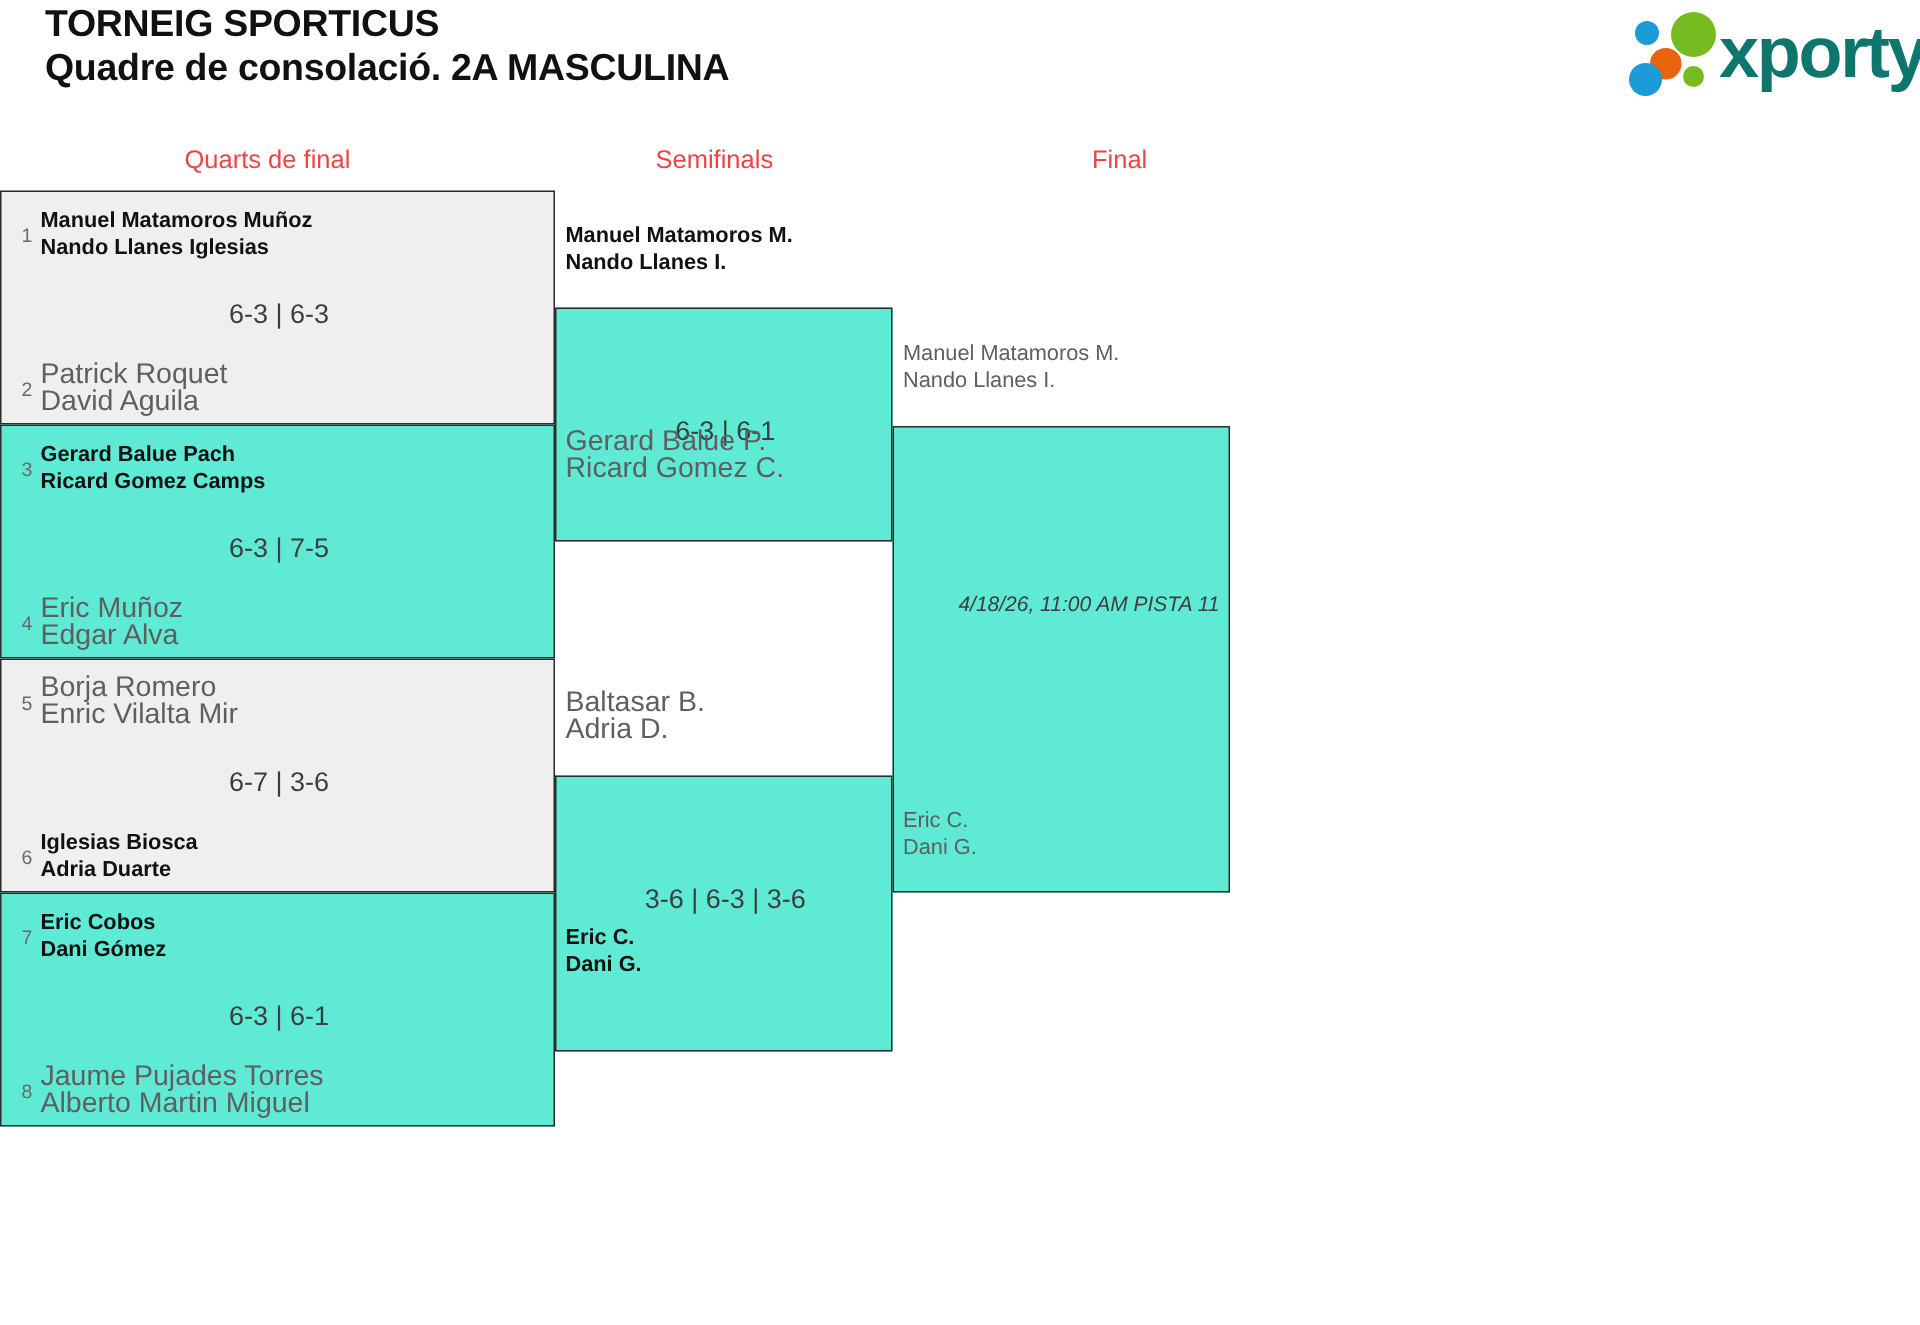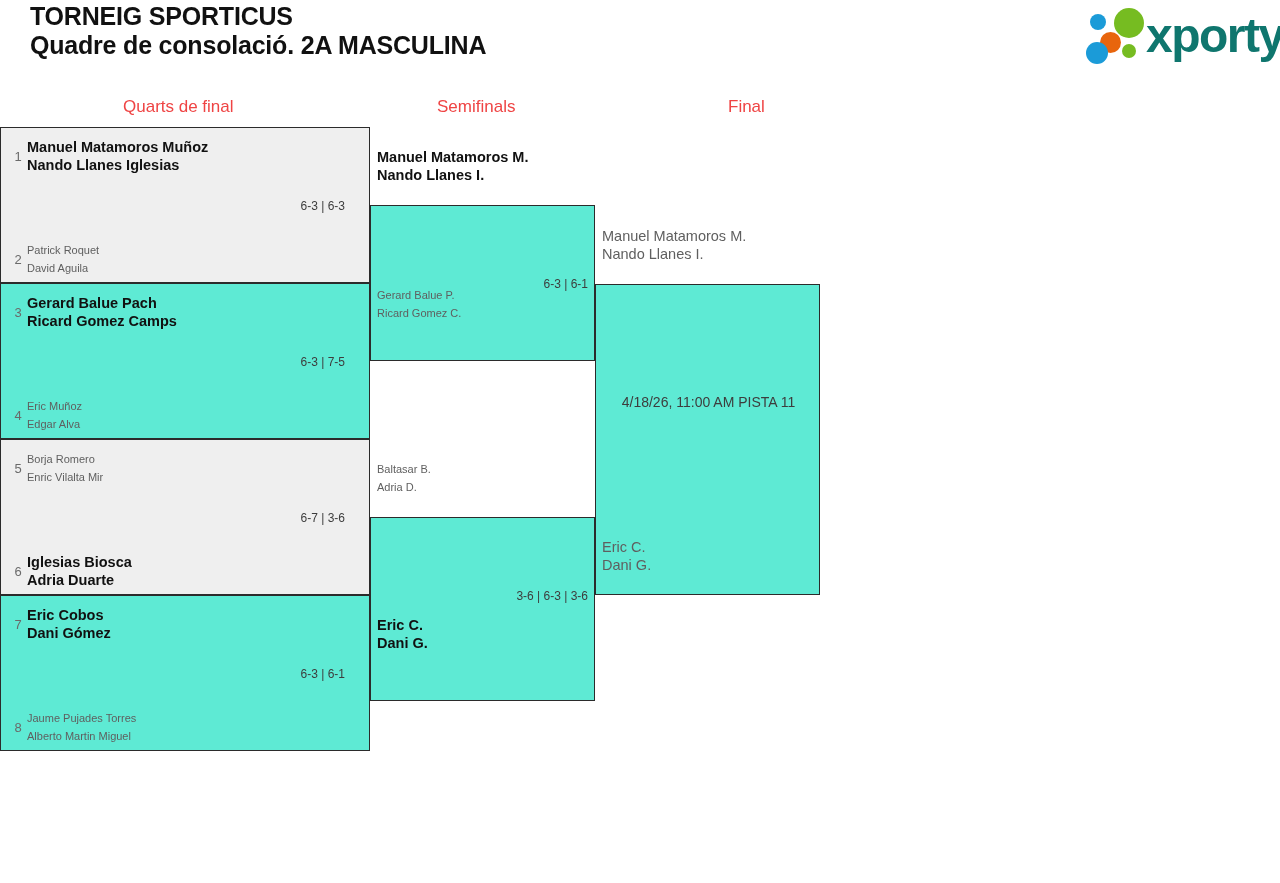--- a/index.html
+++ b/index.html
@@ -97,36 +97,37 @@
     color: #6a6a6a;
     line-height: 15px;
   }
   .names {
     display: flex;
     flex-direction: column;
     line-height: 18px;
   }
   .names span { display: block; }
   .winner .names { color: #111111; font-weight: 700; font-size: 14.5px; }
-  .loser  .names { color: #5f5f5f; font-weight: 400; font-size: 11px; }
+  .loser  .names { color: #5f5f5f; font-weight: 400; font-size: 19px; }
   .neutral .names { color: #5f5f5f; font-weight: 400; font-size: 14.5px; }
 
   .score {
     position: absolute;
-    font-size: 12px;
+    font-size: 18px;
+    color: #3d3d3d;
+    text-align: center;
+    white-space: nowrap;
+  }
+  .schedule {
+    position: absolute;
+    font-size: 14px;
     color: #3d3d3d;
     text-align: right;
     white-space: nowrap;
-  }
-  .schedule {
-    position: absolute;
-    font-size: 14px;
-    color: #3d3d3d;
-    text-align: center;
-    white-space: nowrap;
+    font-style: italic;
   }
 
   
   #qf1 { left: 0px;   top: 127px; width: 370px; height: 156px; }
   #qf2 { left: 0px;   top: 283px; width: 370px; height: 156px; }
   #qf3 { left: 0px;   top: 439px; width: 370px; height: 156px; }
   #qf4 { left: 0px;   top: 595px; width: 370px; height: 156px; }
 
   .qf-team-top    { left: 8px;  top: 10px;  }
   .qf-team-bottom { left: 8px;  top: 113px; }

